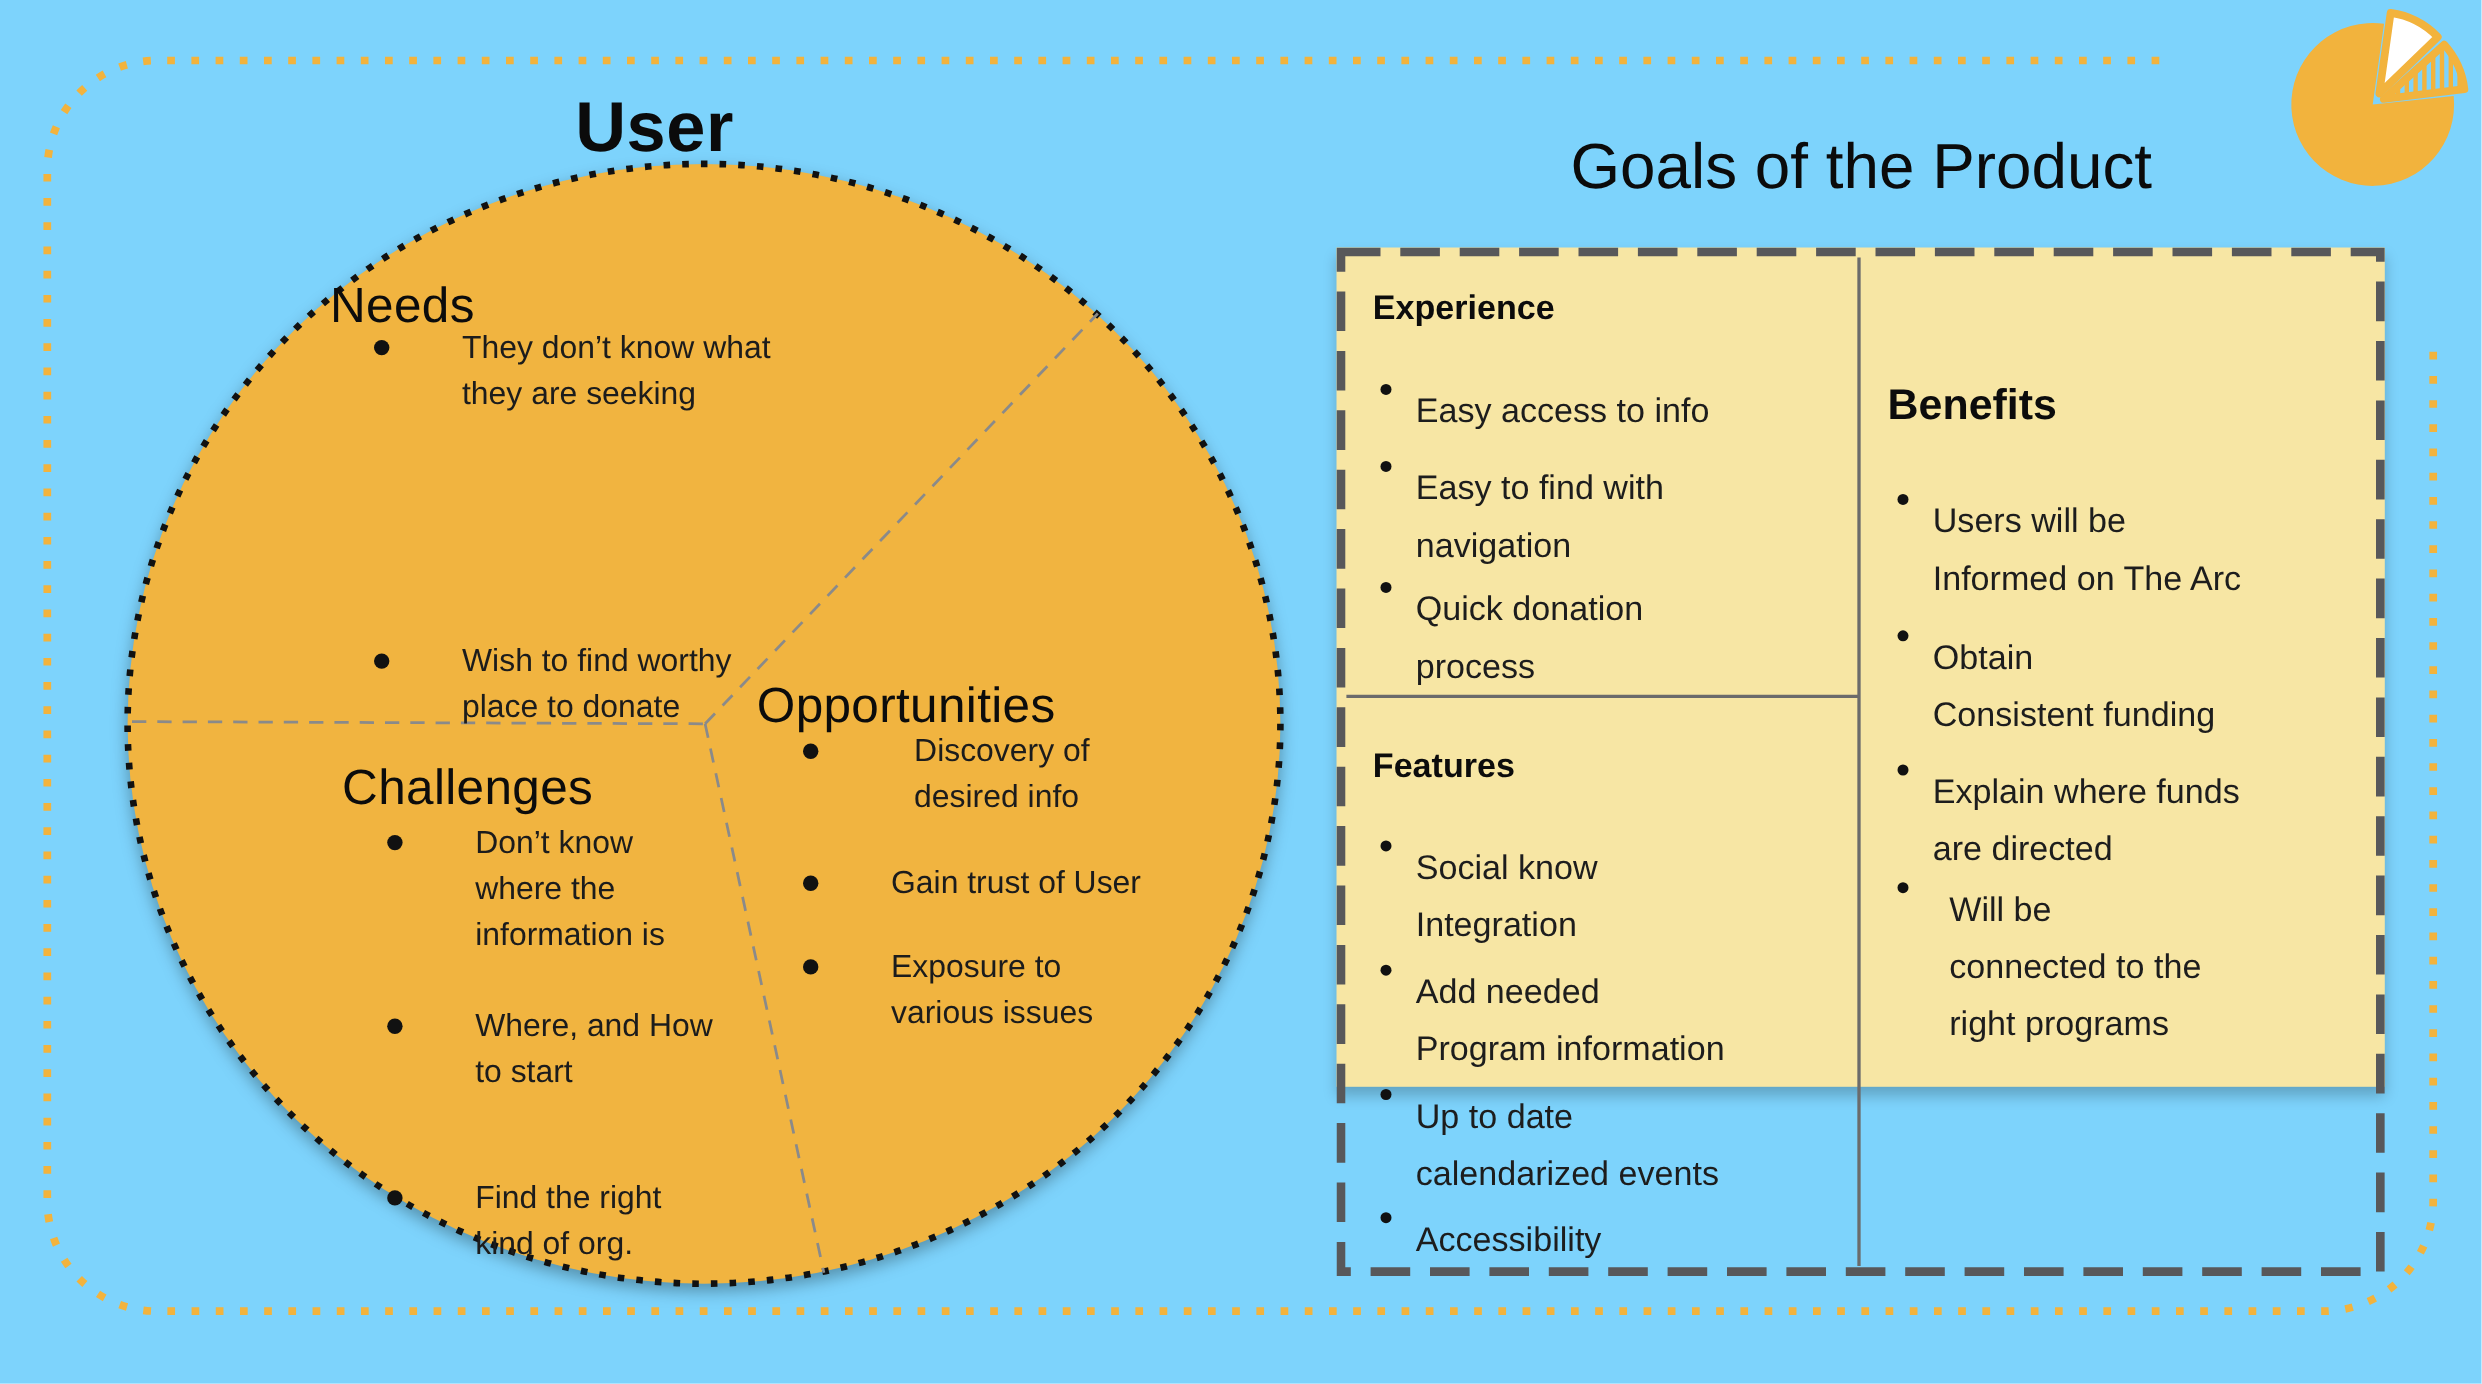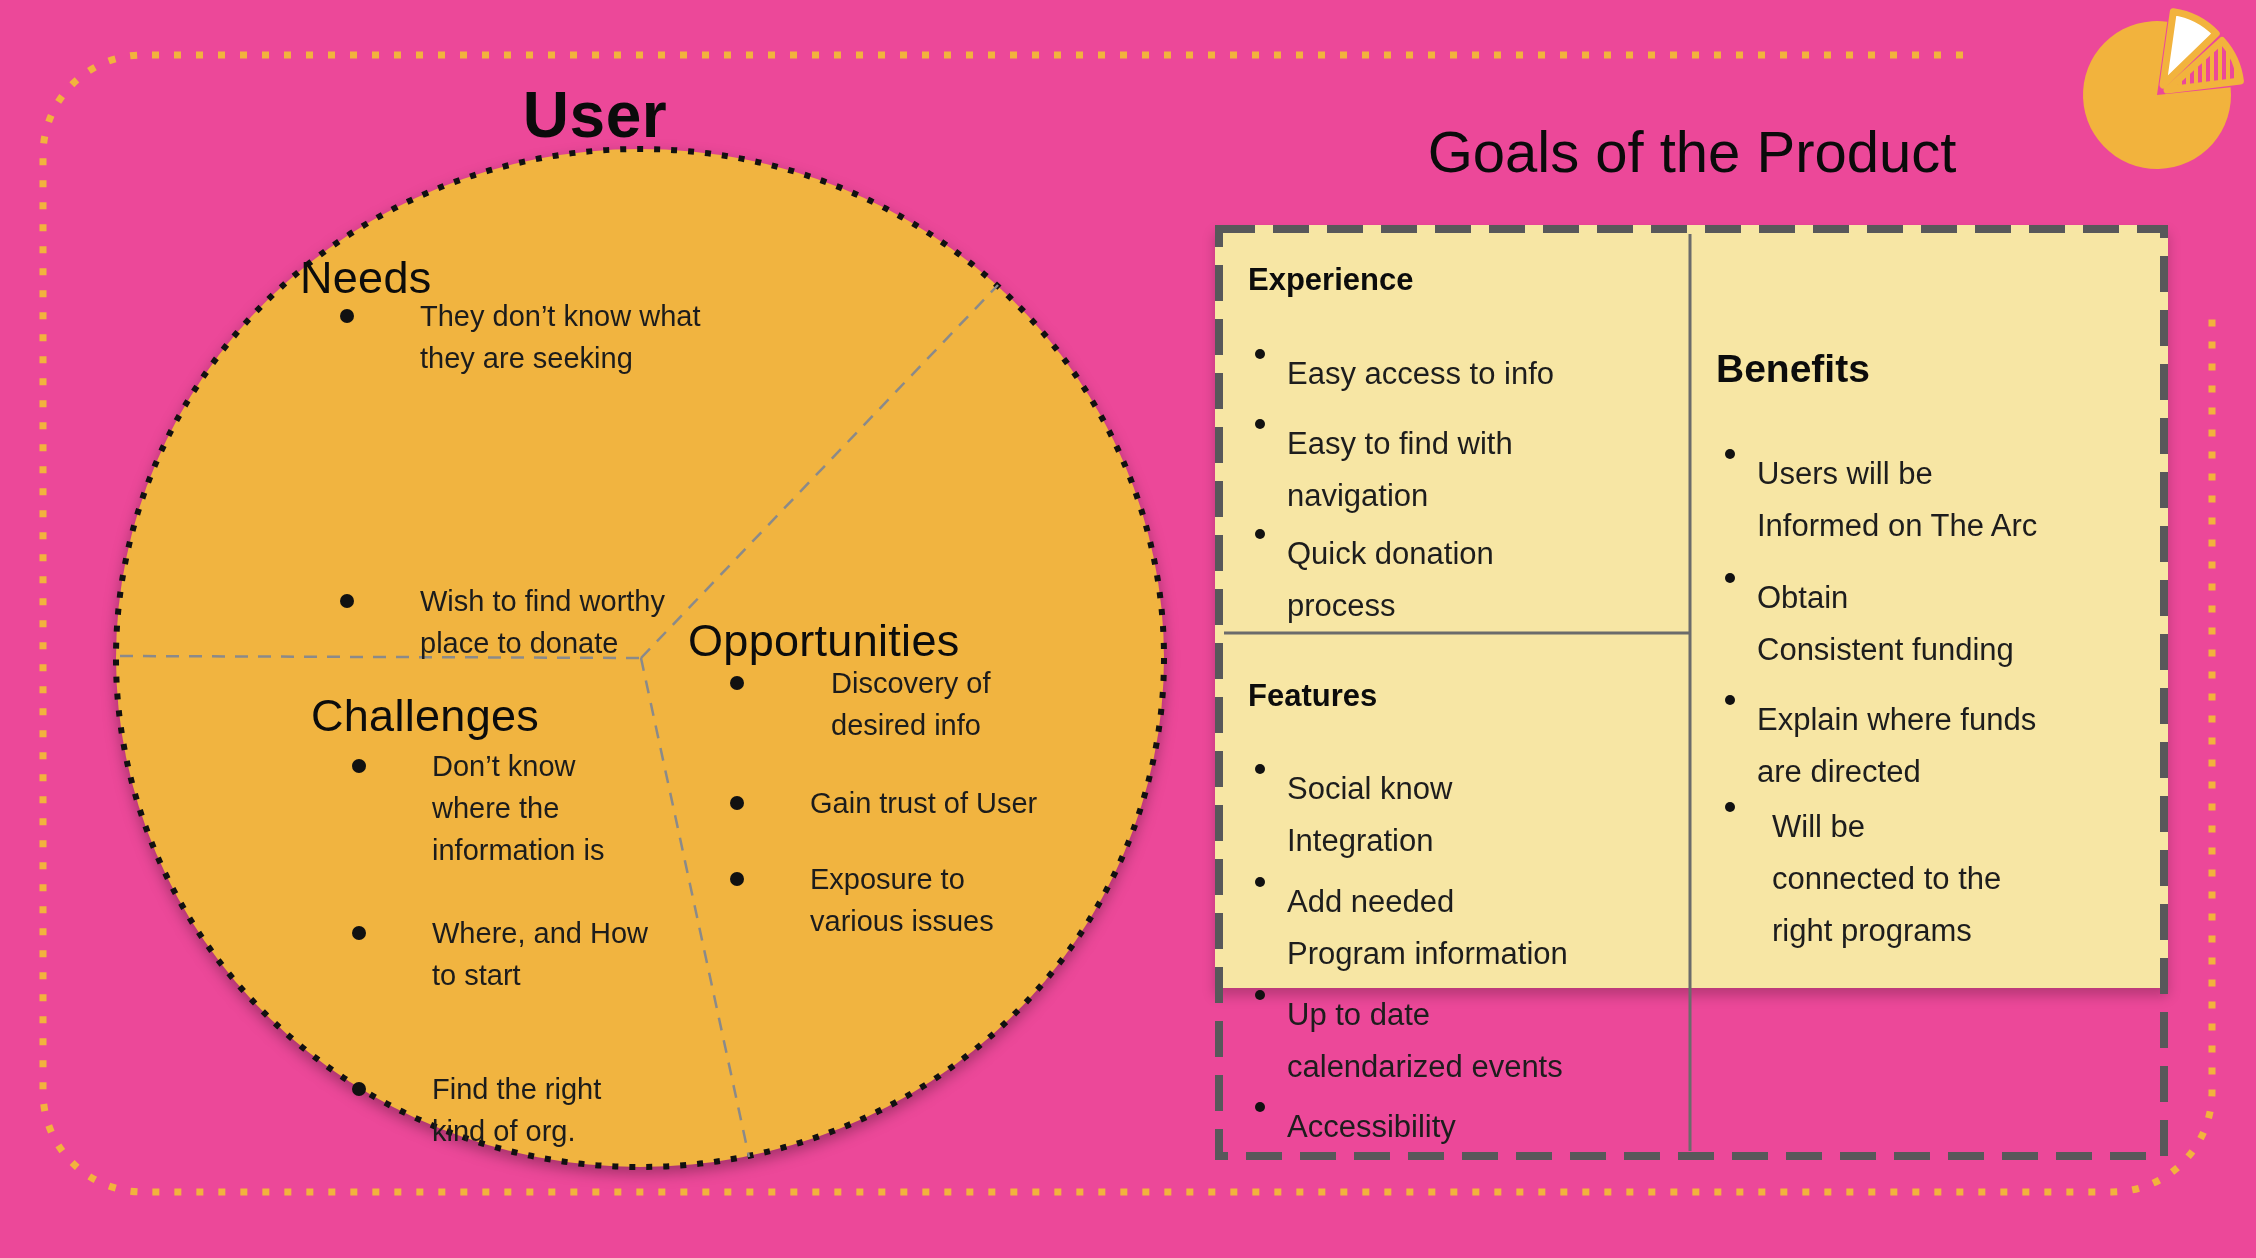--- a/index.html
+++ b/index.html
@@ -1,16 +1,16 @@
 <!DOCTYPE html>
 <html><head>
 <meta charset="utf-8">
 <style>
   html,body{margin:0;padding:0;background:#ffffff;}
-  .stage{position:relative;width:2256px;height:1258px;overflow:hidden;background:#ec4899;
+  .stage{position:relative;width:2256px;height:1258px;overflow:hidden;background:#7dd3fc;
          font-family:"Liberation Sans", sans-serif;}
   svg{display:block;}
   .abs{position:absolute;}
   
   .pie-svg{position:absolute;left:0;top:0;filter:drop-shadow(0 6px 7px rgba(0,0,0,0.30));}
   .user-title{position:absolute;left:595px;top:78px;transform:translateX(-50%);
               font-size:64px;font-weight:800;color:#0b0b0b;letter-spacing:0.5px;}
   .hdr{position:absolute;font-weight:400;color:#0c0c0c;font-size:45px;letter-spacing:0.3px;}
   .row{position:absolute;display:flex;align-items:flex-start;}
   .dot{flex:0 0 auto;width:14px;height:14px;border-radius:50%;background:#111;margin-top:14px;}

